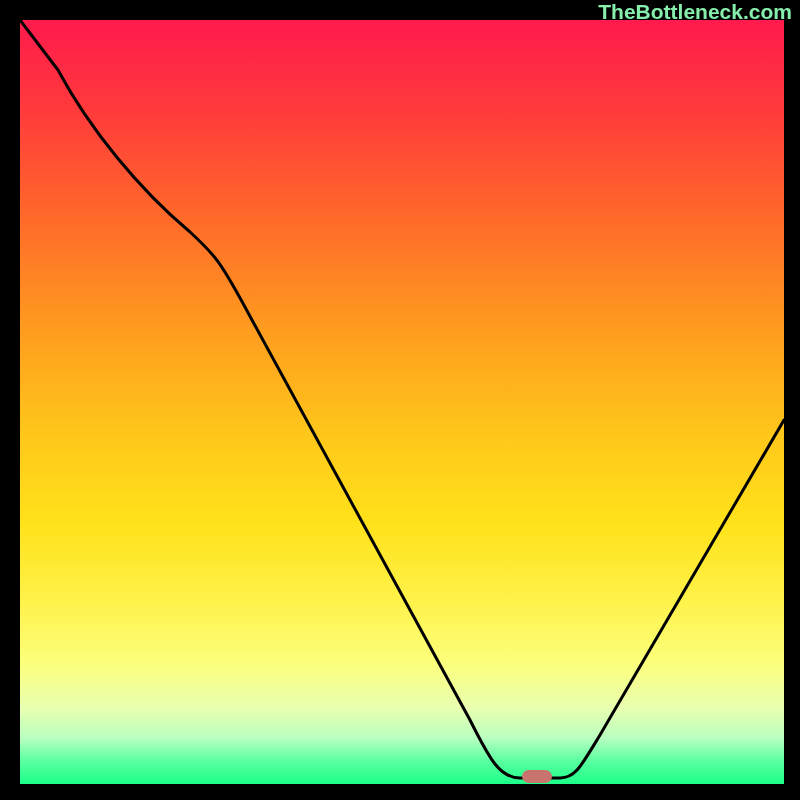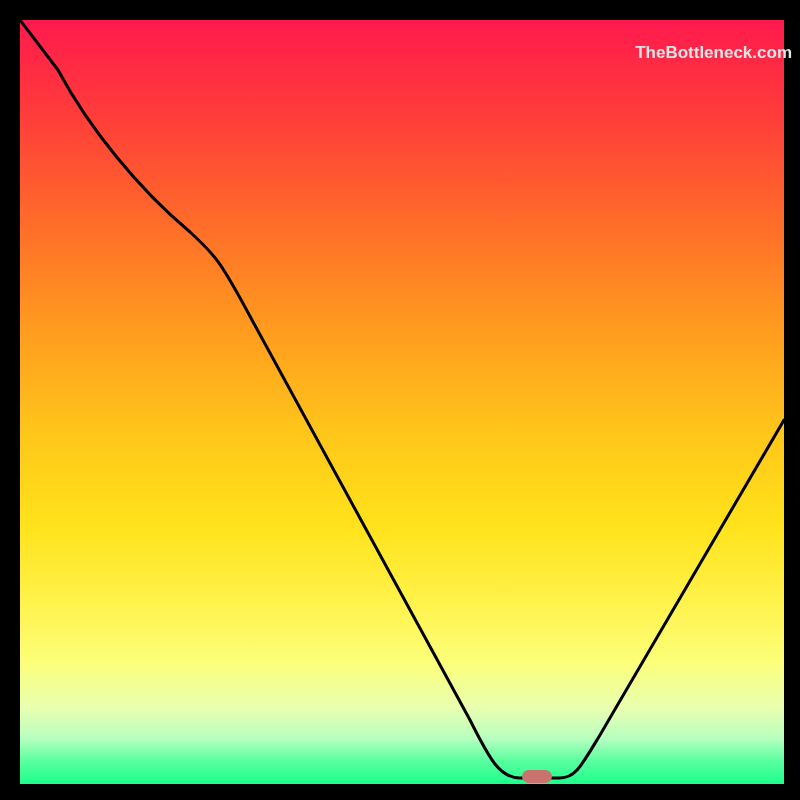--- a/index.html
+++ b/index.html
@@ -45,25 +45,24 @@
     top: 0;
     width: 764px;
     height: 764px;
     pointer-events: none;
   }
   .watermark {
     position: absolute;
     top: 0;
     right: 8px;
     font-family: Arial, Helvetica, sans-serif;
-    font-size: 17px;
+    font-size: 21px;
     font-weight: bold;
-    color: #e5e5e5;
+    color: #86efac;
     user-select: none;
-    margin-top: 43px;
   }
   .marker {
     position: absolute;
     border-radius: 999px;
     background: #c9736f;
   }
 </style>
 </head>
 <body>
 

